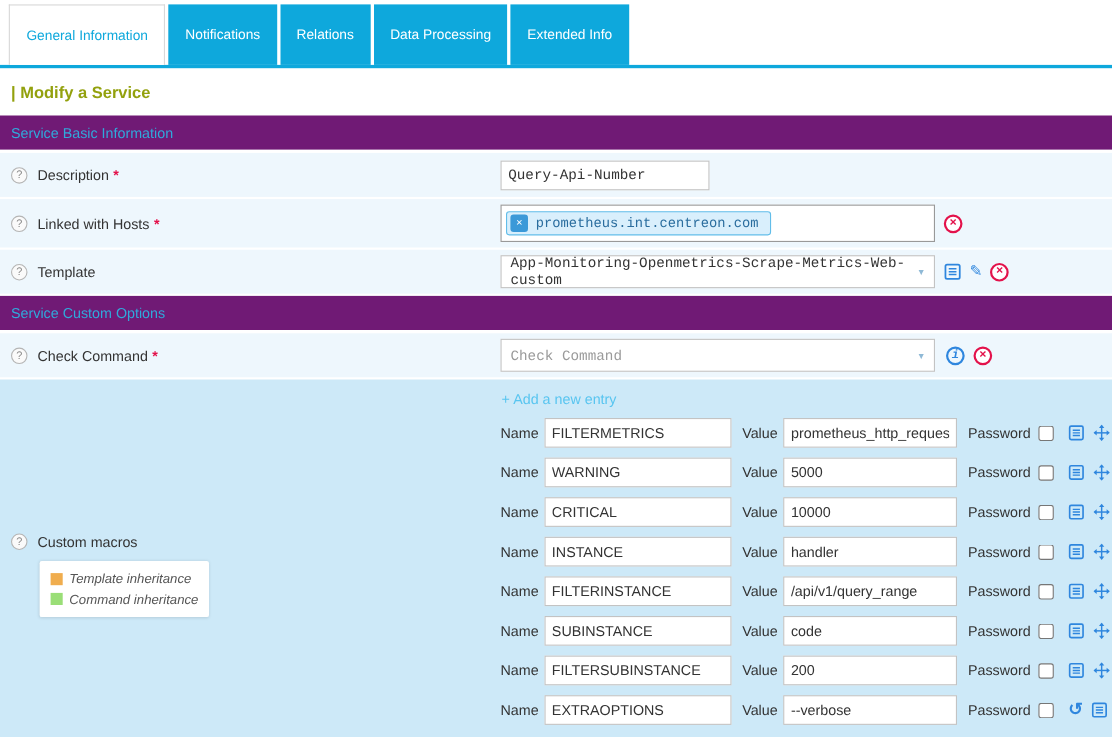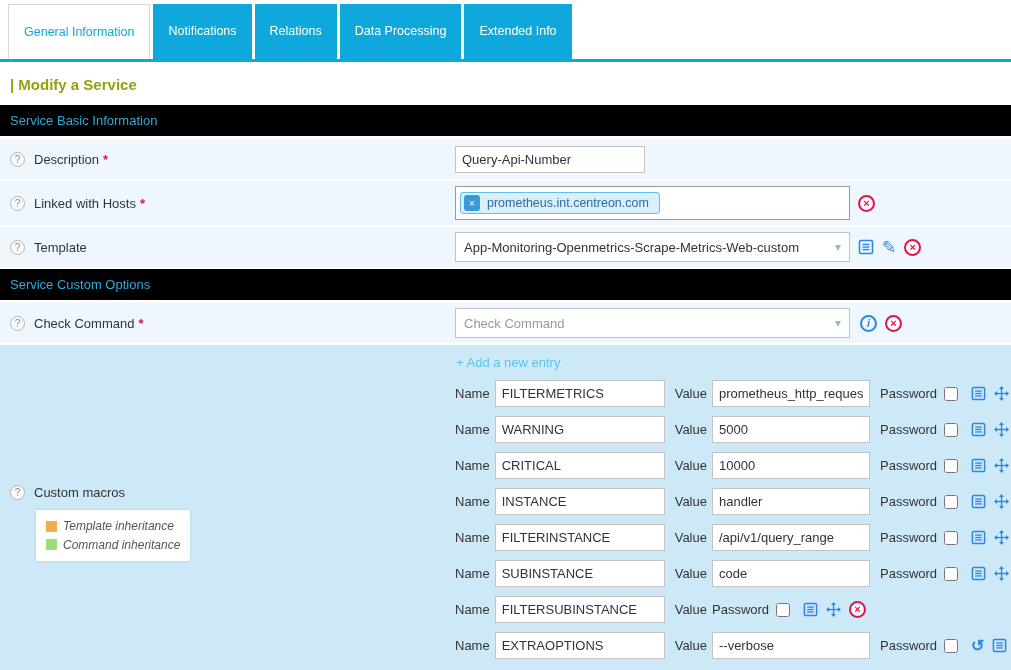--- a/index.html
+++ b/index.html
@@ -16,33 +16,33 @@
   .tab {
     background:#0ea8dc; color:#fff; padding:20px 15px; font-size:12.5px;
     cursor:pointer; white-space:nowrap;
   }
   .tab.active { background:#fff; color:#0ea8dc; border:1px solid #d8d8d8; border-bottom:none; }
 
   
   .page-title { color:#93a10d; font-weight:bold; font-size:15px; padding:14px 10px 12px 10px; }
 
   
-  .section-header { background:#000000; color:#30a9db; font-size:13px; padding:8px 10px; margin-bottom:3px; }
+  .section-header { background:#701a75; color:#30a9db; font-size:13px; padding:8px 10px; margin-bottom:3px; }
 
   
   .form-row { display:flex; align-items:center; background:#eef7fd; margin-bottom:2px; padding:5px 10px; min-height:40px; }
   .label-cell { flex:0 0 445px; display:flex; align-items:center; }
   .help {
     width:15px; height:15px; flex:0 0 15px; border-radius:50%;
     border:1px solid #b5b5b5; color:#8a8a8a; background:#fafafa;
     font-size:10px; display:inline-flex; align-items:center; justify-content:center;
     margin-right:9px; cursor:pointer;
   }
   .req { color:#e3124b; margin-left:4px; font-weight:bold; }
-  .field-cell { display:flex; align-items:center; }
+  .field-cell { display:flex; align-items:center;font-family:Liberation Mono, monospace; }
 
   input[type=text] {
     height:27px; border:1px solid #c3c3c3; background:#fff;
     padding:0 6px; font-size:13px; font-family:inherit; color:#333; outline:none;
   }
   .desc-input { width:190px; }
 
   
   .hosts-box {
     width:395px; min-height:34px; border:1px solid #999; background:#fff;
@@ -383,20 +383,21 @@
         <rect x="2.4" y="7.3" width="11.2" height="1.4"></rect>
       </svg>
     </span>
     <span class="red-x">×</span>
   </div>
 
   <div class="macro-row">
     <span class="macro-label">Name</span>
     <input type="text" class="macro-name-input" value="FILTERSUBINSTANCE" style="">
     <span class="macro-label">Value</span>
+    <input type="text" class="macro-value-input" value="200" style="">
     <span class="macro-label">Password</span>
     <input type="checkbox" style="">
 
     <span class="icon-btn">
       <svg width="15" height="15" viewBox="0 0 16 16">
         <rect x="1.5" y="1.5" width="13" height="13" rx="1.5" fill="none" stroke="#2e86de" stroke-width="1.6"></rect>
         <line x1="4.5" y1="5.4" x2="11.5" y2="5.4" stroke="#2e86de" stroke-width="1.4"></line>
         <line x1="4.5" y1="8" x2="11.5" y2="8" stroke="#2e86de" stroke-width="1.4"></line>
         <line x1="4.5" y1="10.6" x2="11.5" y2="10.6" stroke="#2e86de" stroke-width="1.4"></line>
       </svg>

